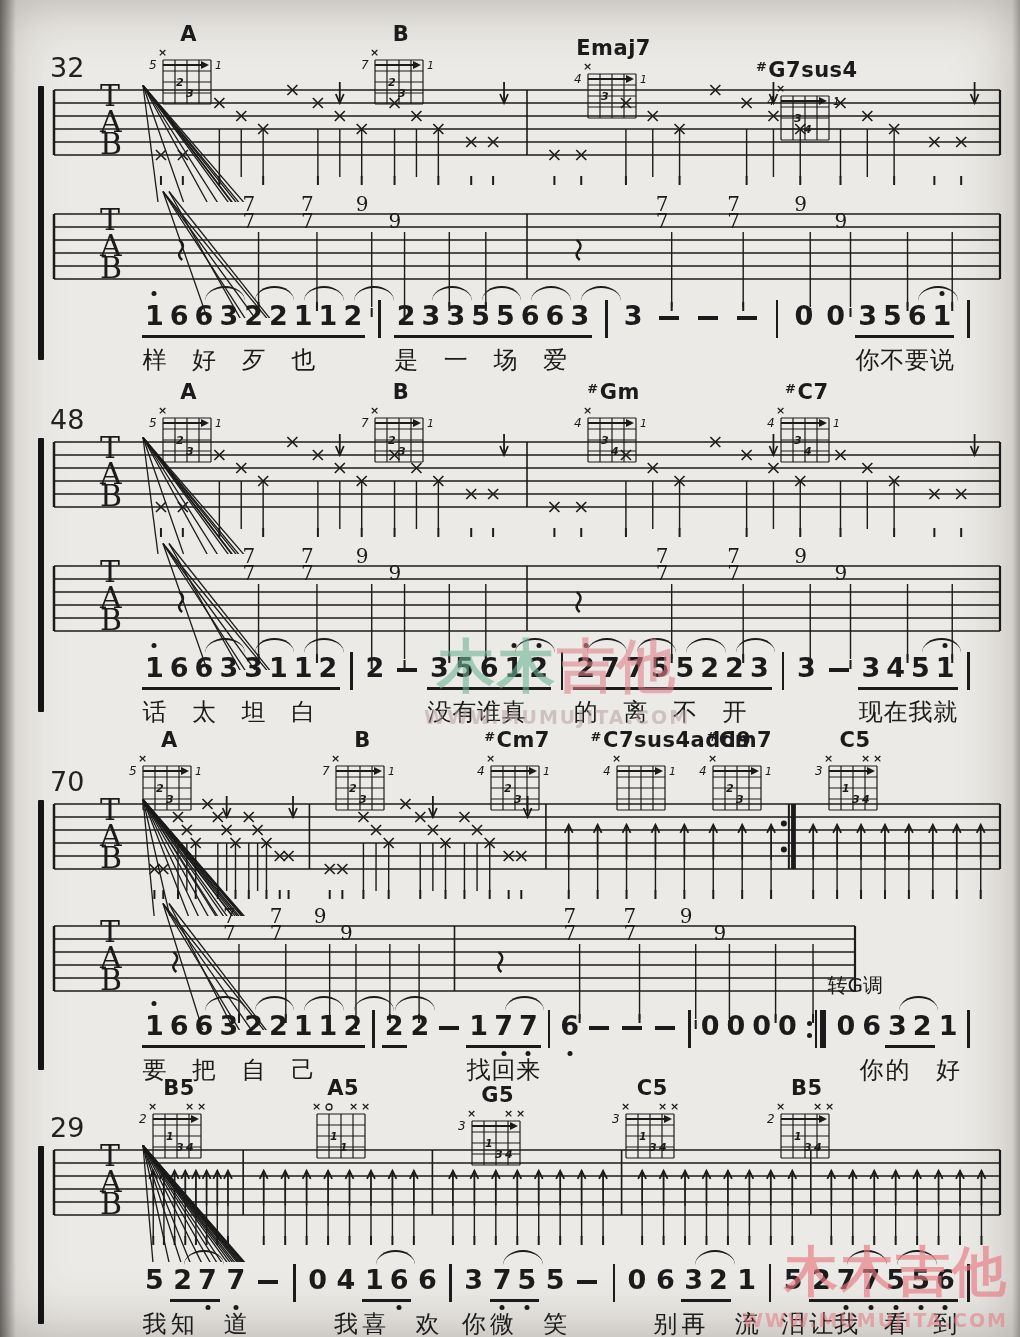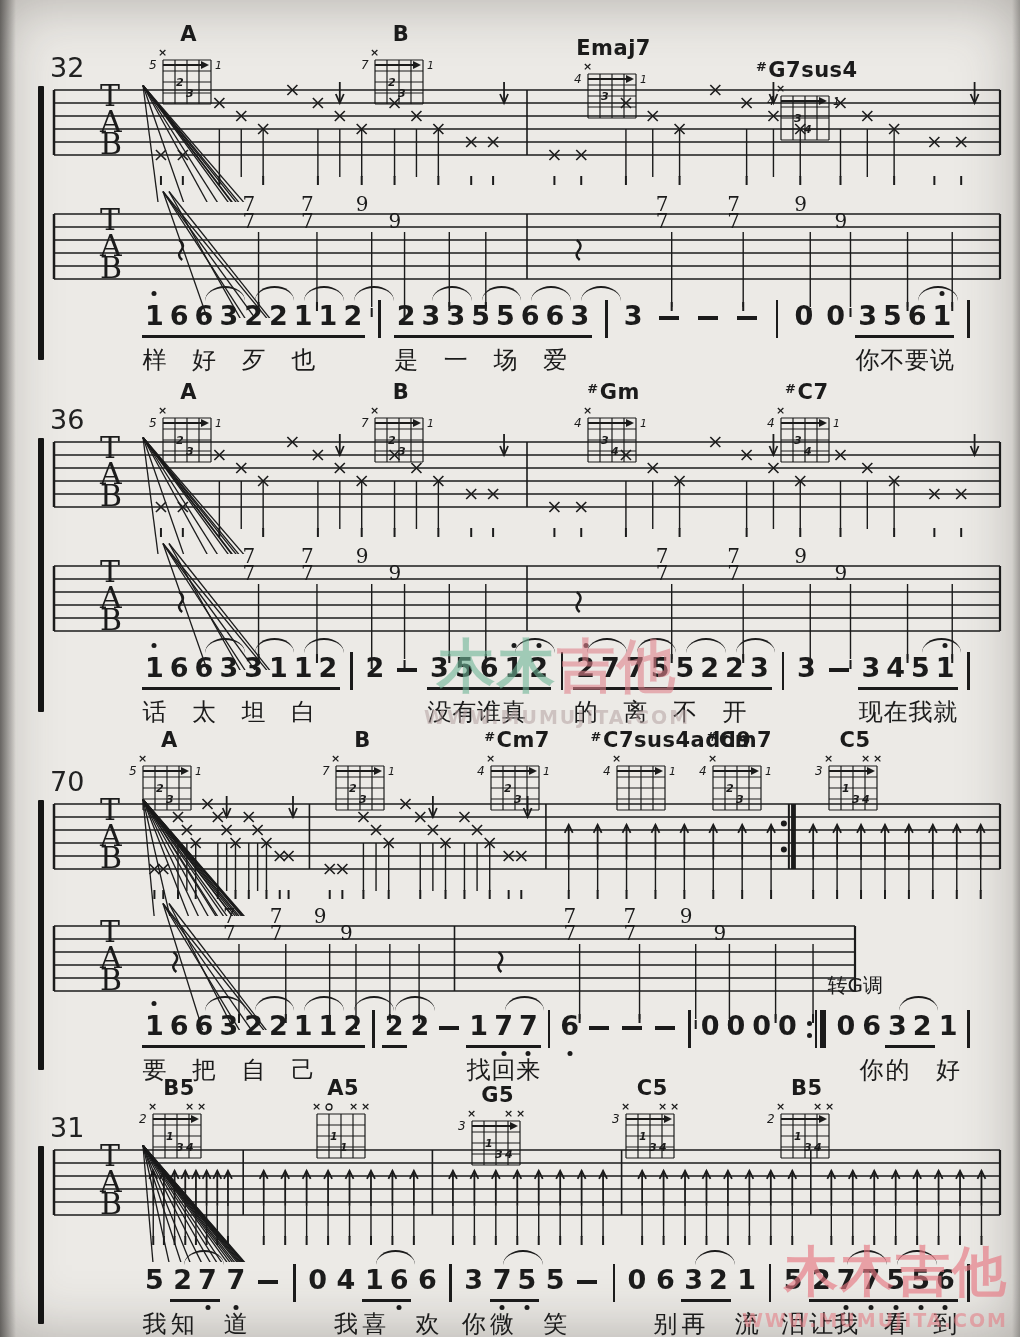--- a/index.html
+++ b/index.html
@@ -367,21 +367,21 @@
           <div class="grp">
             <div class="tk">3<span class="lyric">你</span></div>
             <div class="tk">5<span class="lyric">不</span></div>
             <div class="tk tie">6<span class="lyric">要</span></div>
             <div class="tk">1<span class="hi"></span><span class="lyric">说</span></div>
           </div>
           <div class="bar"></div>
         </div>
       </section>
       <section class="system" style="top: 372px; height: 360px;">
-        <div class="measure-no" style="left: 10px; top: 32px;">36</div>
+        <div class="measure-no" style="left: 10px; top: 32px;">48</div>
         <div class="sysbar" style="top: 66px; height: 274px;"></div>
         <div class="chord" style="left: 10%; top: 8px;"><div class="cname">A</div><svg width="104" height="64" viewBox="0 0 104 64">
             <line x1="26" y1="14" x2="26" y2="58" stroke="#1b1b1b" stroke-width="1.2"></line>
             <line x1="38" y1="14" x2="38" y2="58" stroke="#1b1b1b" stroke-width="1.2"></line>
             <line x1="50" y1="14" x2="50" y2="58" stroke="#1b1b1b" stroke-width="1.2"></line>
             <line x1="62" y1="14" x2="62" y2="58" stroke="#1b1b1b" stroke-width="1.2"></line>
             <line x1="74" y1="14" x2="74" y2="58" stroke="#1b1b1b" stroke-width="1.2"></line>
             <line x1="26" y1="14" x2="74" y2="14" stroke="#1b1b1b" stroke-width="1.2"></line>
             <line x1="26" y1="25" x2="74" y2="25" stroke="#1b1b1b" stroke-width="1.2"></line>
             <line x1="26" y1="36" x2="74" y2="36" stroke="#1b1b1b" stroke-width="1.2"></line>
@@ -1116,21 +1116,21 @@
           <div class="tk">6<span class="lyric">你</span></div>
           <div class="grp">
             <div class="tk tie">3<span class="lyric">的</span></div>
             <div class="tk">2</div>
           </div>
           <div class="tk">1<span class="lyric">好</span></div>
           <div class="bar"></div>
         </div>
       </section>
       <section class="system" style="top: 1066px; height: 360px;">
-        <div class="measure-no" style="left: 10px; top: 46px;">31</div>
+        <div class="measure-no" style="left: 10px; top: 46px;">29</div>
         <div class="sysbar" style="top: 80px; height: 178px;"></div>
         <div class="chord" style="left: 9%; top: 10px;"><div class="cname">B5</div><svg width="104" height="64" viewBox="0 0 104 64">
             <line x1="26" y1="14" x2="26" y2="58" stroke="#1b1b1b" stroke-width="1.2"></line>
             <line x1="38" y1="14" x2="38" y2="58" stroke="#1b1b1b" stroke-width="1.2"></line>
             <line x1="50" y1="14" x2="50" y2="58" stroke="#1b1b1b" stroke-width="1.2"></line>
             <line x1="62" y1="14" x2="62" y2="58" stroke="#1b1b1b" stroke-width="1.2"></line>
             <line x1="74" y1="14" x2="74" y2="58" stroke="#1b1b1b" stroke-width="1.2"></line>
             <line x1="26" y1="14" x2="74" y2="14" stroke="#1b1b1b" stroke-width="1.2"></line>
             <line x1="26" y1="25" x2="74" y2="25" stroke="#1b1b1b" stroke-width="1.2"></line>
             <line x1="26" y1="36" x2="74" y2="36" stroke="#1b1b1b" stroke-width="1.2"></line>

